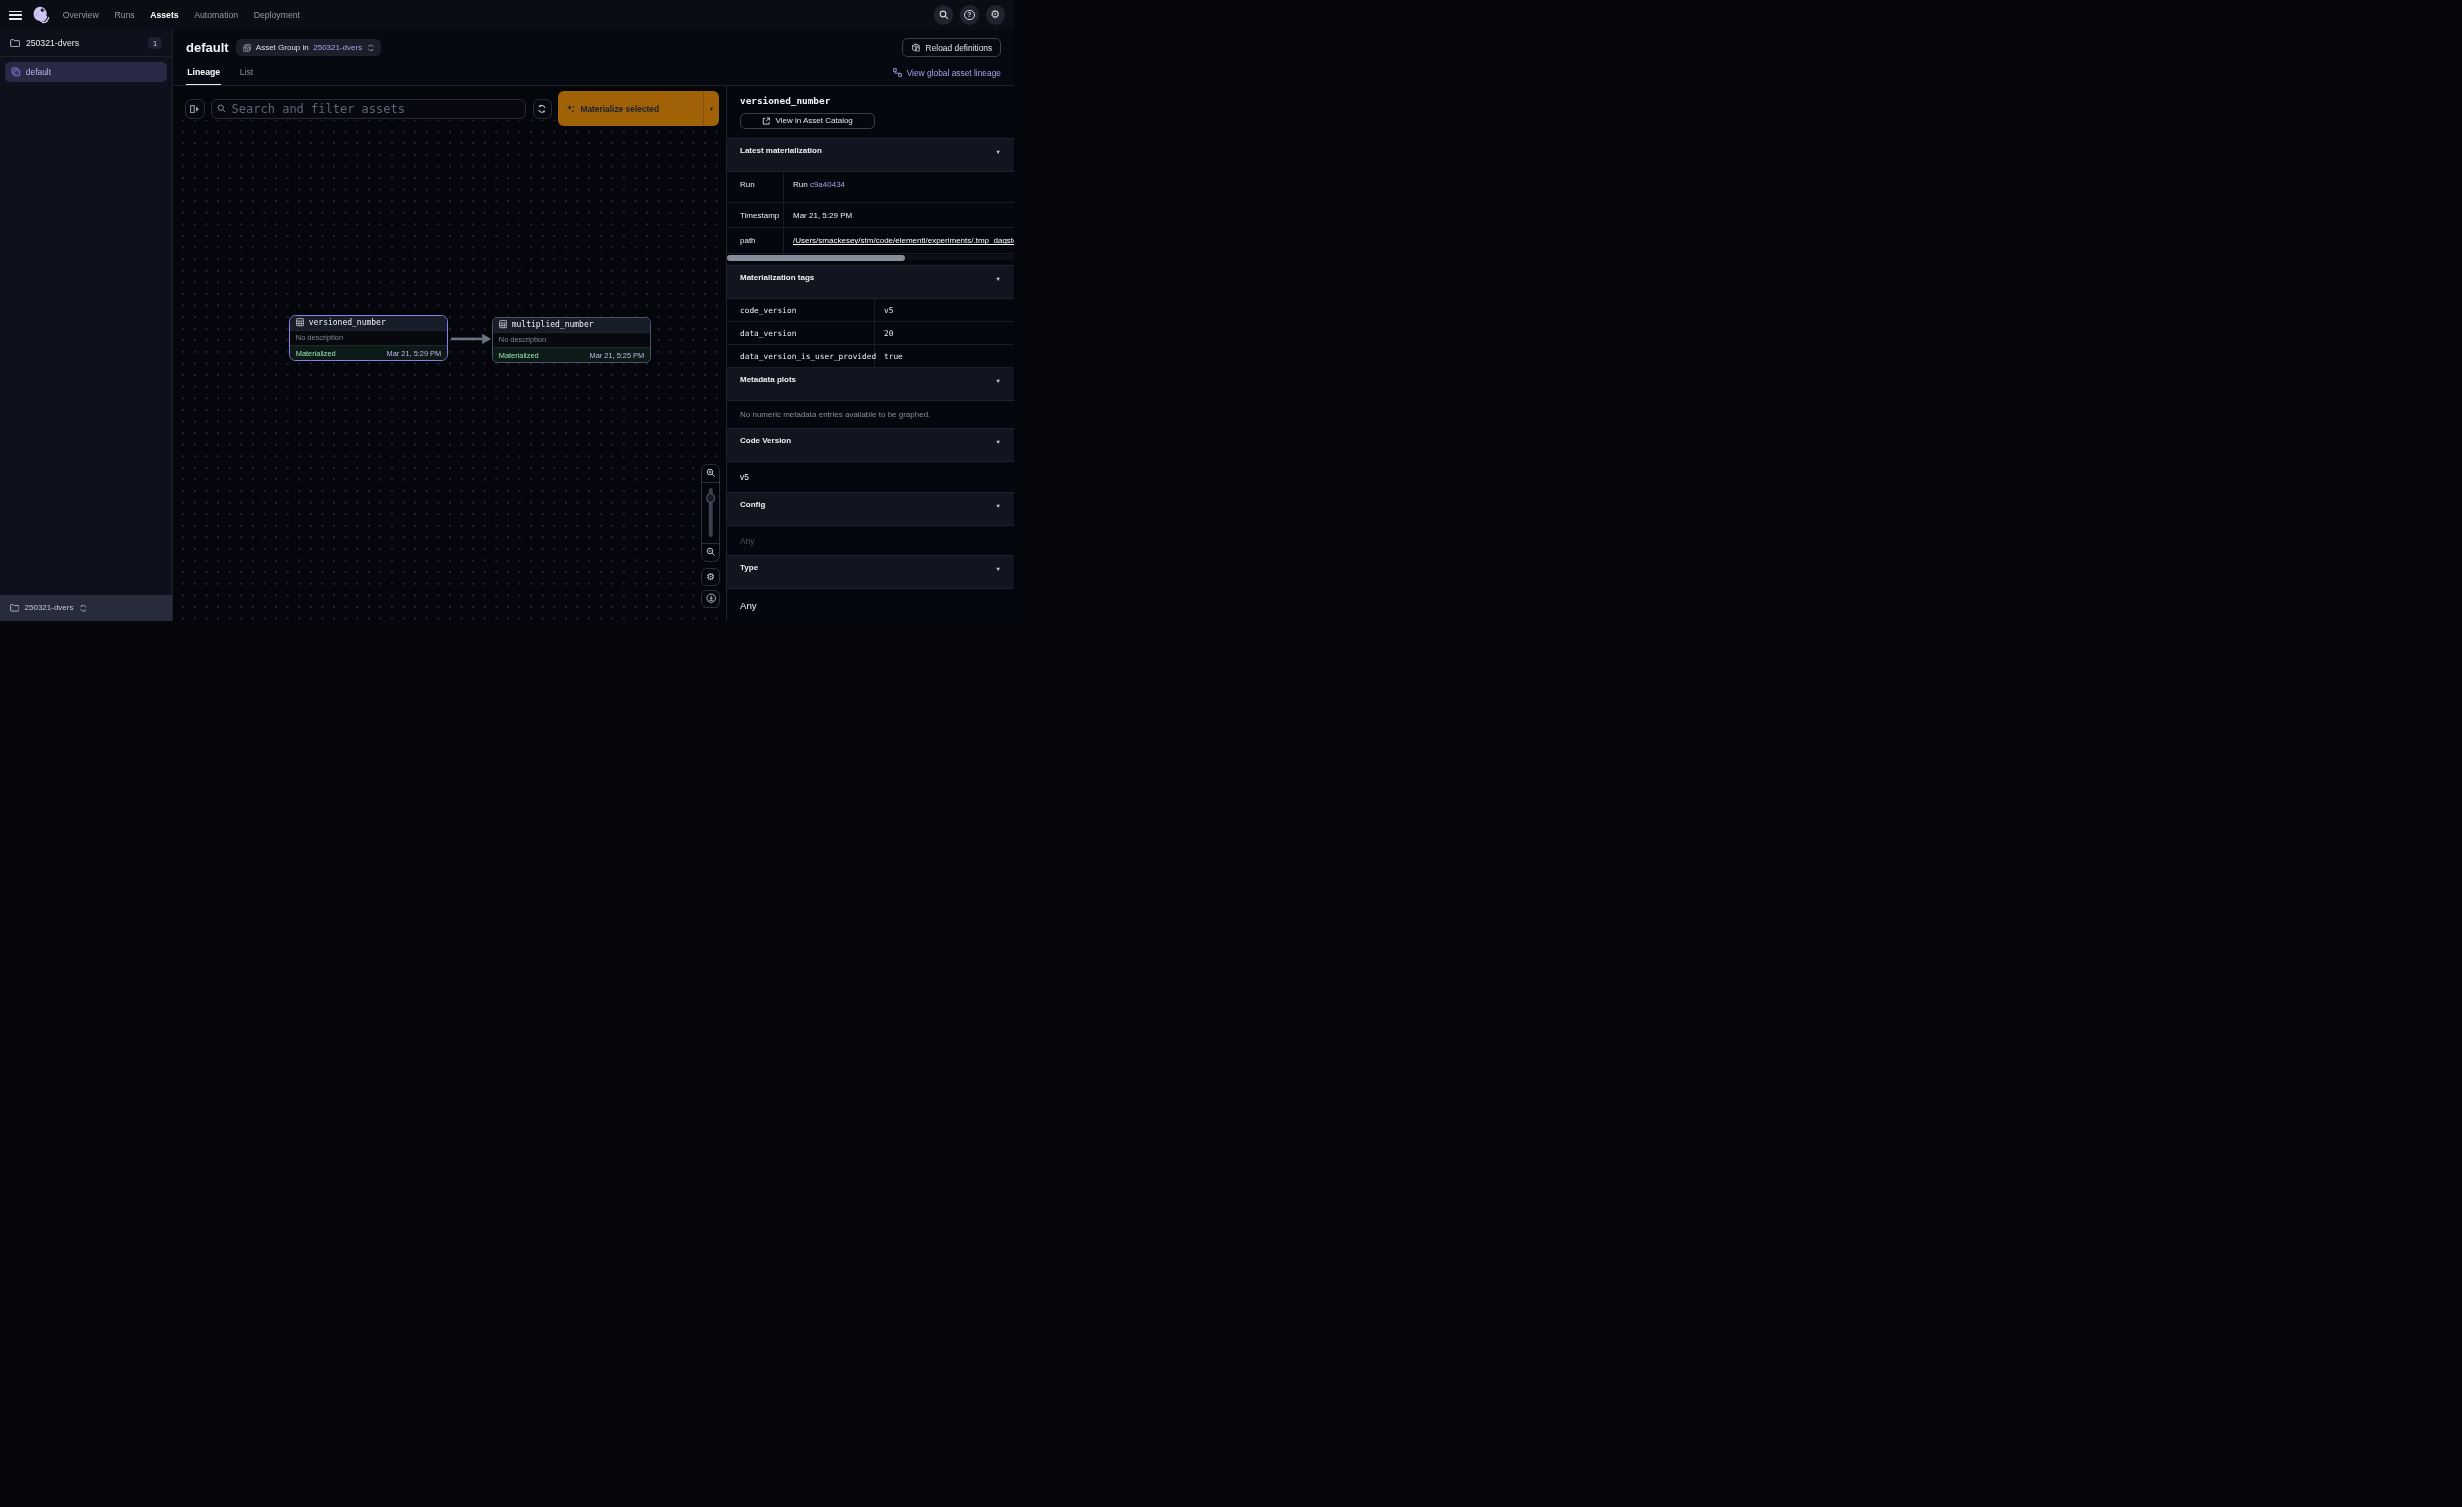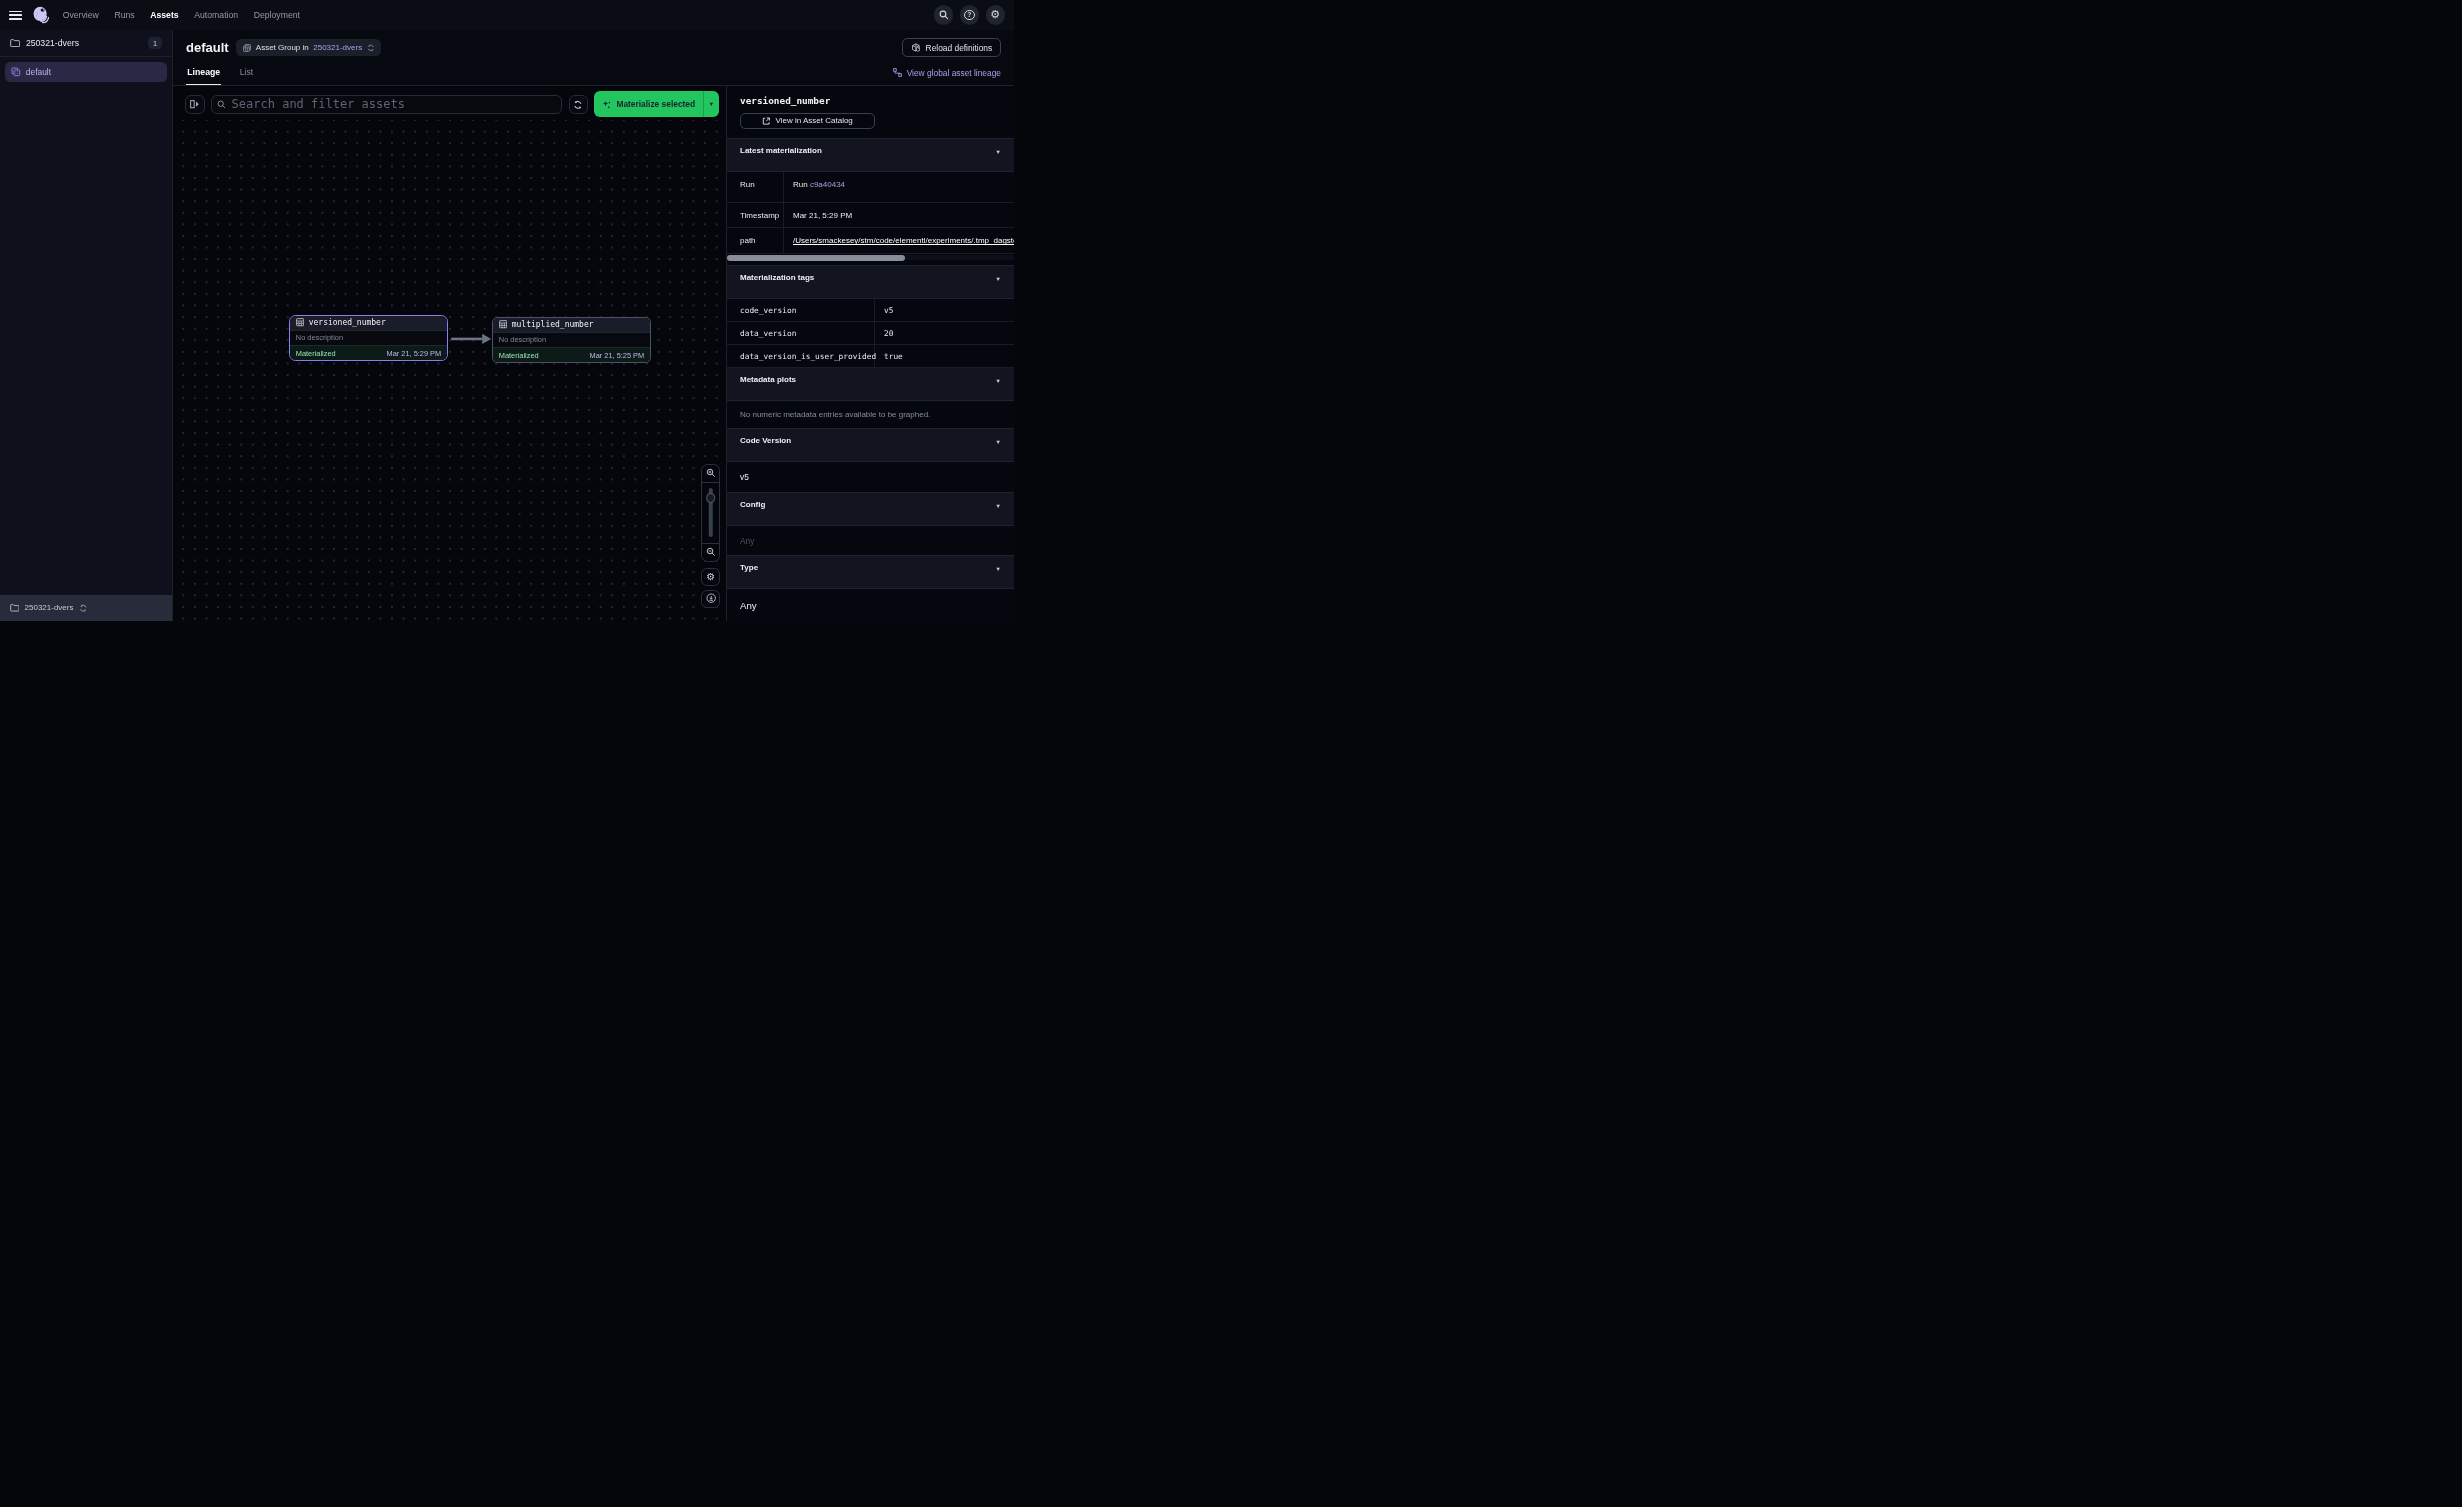--- a/index.html
+++ b/index.html
@@ -49,21 +49,21 @@
   .dots { position:absolute; left:0; right:0; top:34px; bottom:0;
           background-image:radial-gradient(circle, #232837 0.8px, transparent 1px);
           background-size:11.6px 11.6px; background-position:4.5px 5.8px; }
   .graph-toolbar { position:absolute; top:5.8px; left:12.3px; right:7.1px; display:flex; gap:6.5px; z-index:5; align-items:center; }
   .tool-btn { width:19.4px; height:19.4px; border:0.6px solid #262B38; border-radius:5.8px; display:flex; align-items:center; justify-content:center; color:#AEB3BE; cursor:pointer; background:#070910; flex-shrink:0; }
   .search-wrap { flex:1; position:relative; }
   .search-wrap svg { position:absolute; left:5.8px; top:5.2px; }
   .search-input { width:100%; height:19.4px; border-radius:5.8px; border:0.6px solid #262B38; background:#07090F; color:#C6CAD2;
                   font-family:"DejaVu Sans Mono", monospace; font-size:12px; padding:0 6.5px 0 19.4px; outline:none; }
   .search-input::placeholder { color:#5E6474; }
-  .mat-btn { display:flex; height:26px; border-radius:5.8px; background:#22c55e; overflow:hidden; cursor:pointer; flex-shrink:0; }
+  .mat-btn { display:flex; height:35px; border-radius:5.8px; background:#a16207; overflow:hidden; cursor:pointer; flex-shrink:0;gap:36px; }
   .mat-main { display:flex; align-items:center; gap:4.5px; padding:0 7.8px; font-size:8.4px; font-weight:600; color:#1C2130; }
   .mat-caret { width:16px; display:flex; align-items:center; justify-content:center; border-left:0.6px solid rgba(0,0,0,0.18); color:#1C2130; font-size:6.5px; }
 
   .node { position:absolute; border-radius:5.2px; border:0.6px solid #4A5264; background:#08090F; overflow:hidden; width:159px; cursor:pointer; }
   .node.selected { border:1.9px solid #8C7FE9; border-radius:6.5px; }
   .node-header { background:#191D29; padding:2.6px 5.8px; display:flex; align-items:center; gap:4.5px; color:#F0F1F5; font-size:8px; }
   .node-desc { padding:2.6px 5.8px; color:#818898; font-size:7.4px; border-top:0.6px solid #20242F; background:#08090F; }
   .node-footer { display:flex; justify-content:space-between; padding:2.6px 5.8px; background:#0D1B18; border-top:0.6px solid #1D2B27; font-size:7.4px; }
   .node-status { color:#97E2B4; }
   .node-time { color:#BFB7EE; }

